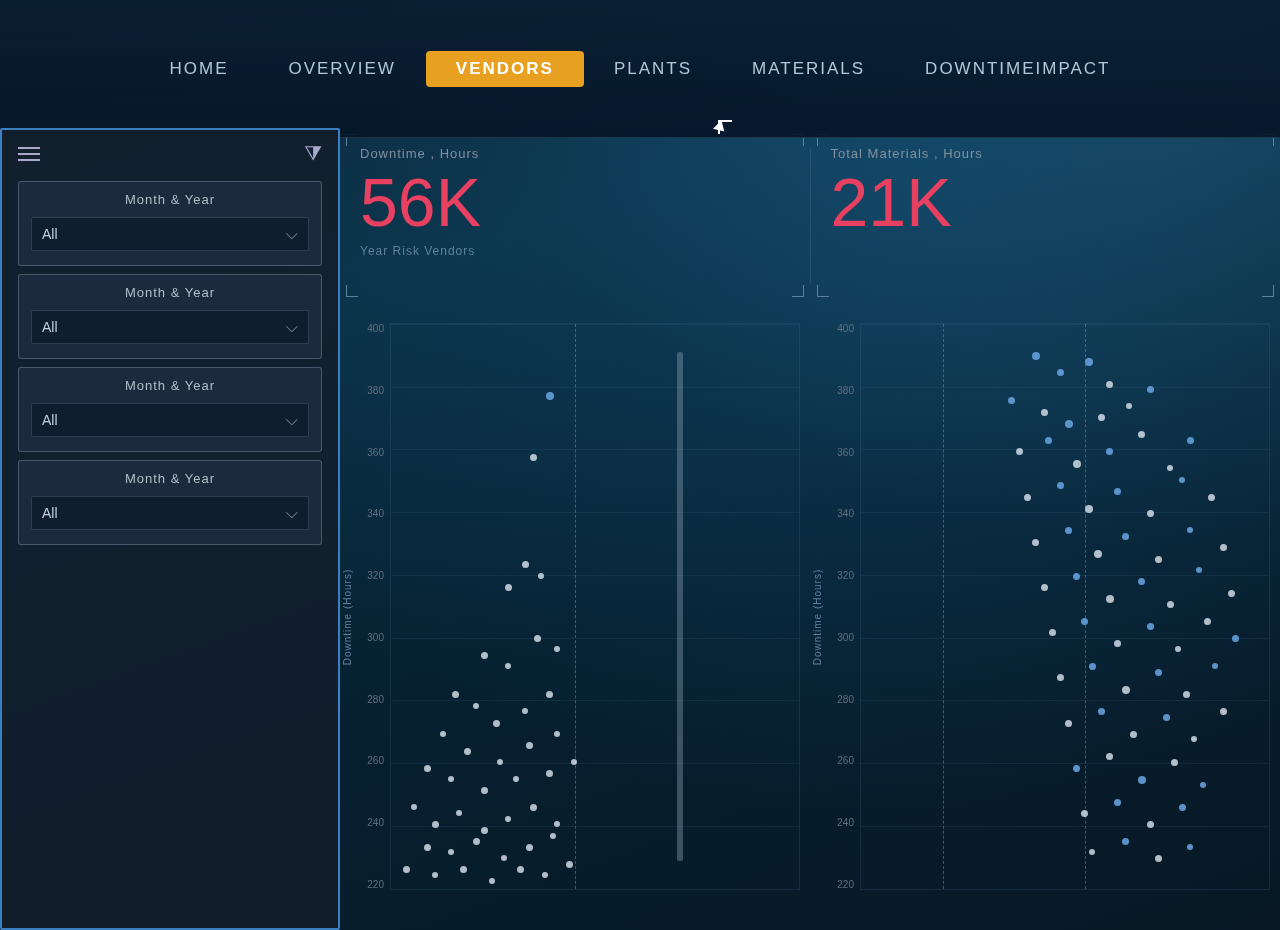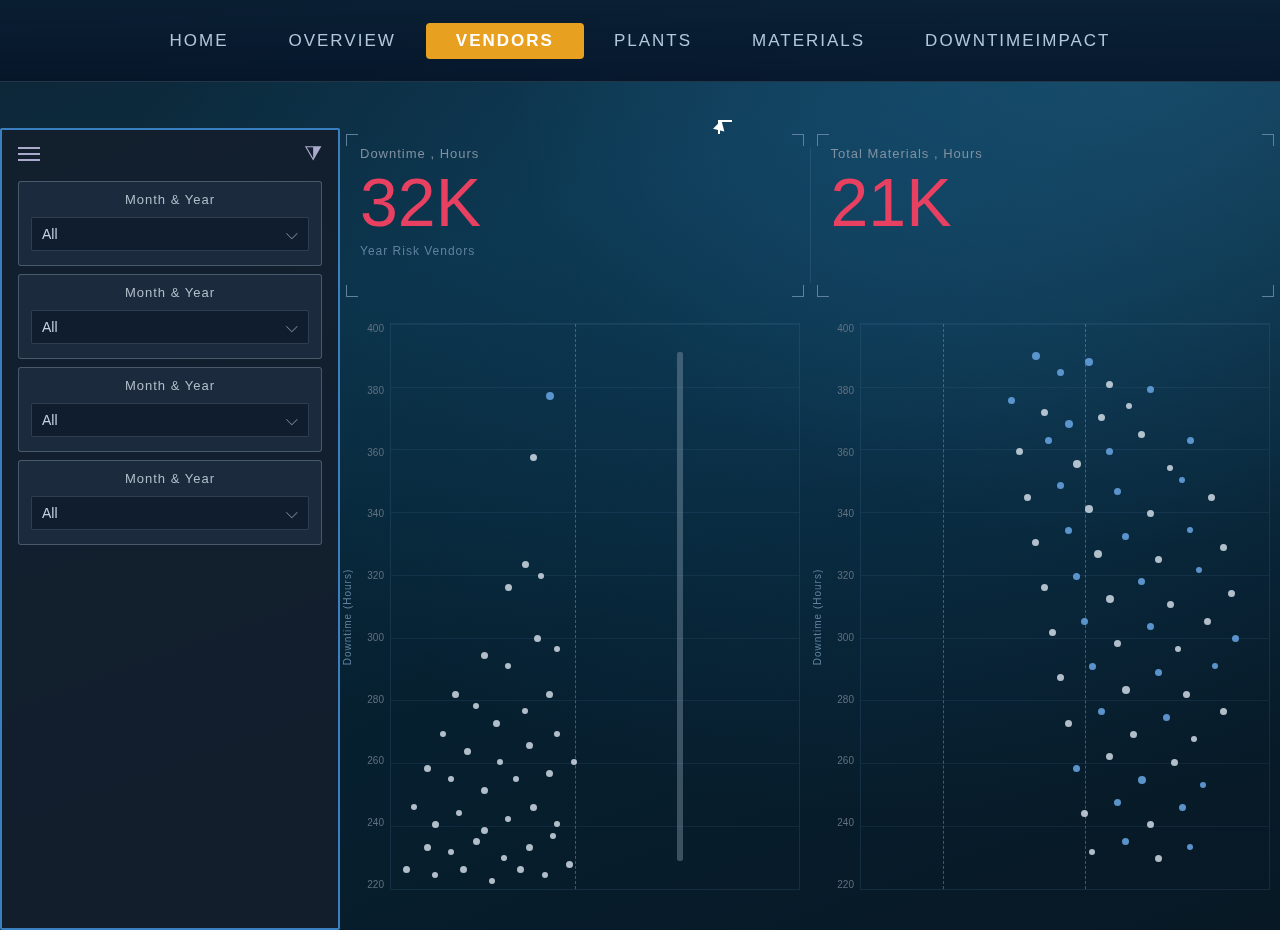--- a/index.html
+++ b/index.html
@@ -26,21 +26,21 @@
                   radial-gradient(ellipse at 90% 5%, rgba(60,140,180,0.3) 0%, transparent 40%);
       z-index: 0;
     }
 
     
     .nav {
       position: absolute;
       top: 0;
       left: 0;
       right: 0;
-      height: 82px;
+      height: 138px;
       background: linear-gradient(180deg, rgba(10,30,50,0.95) 0%, rgba(5,20,40,0.9) 100%);
       display: flex;
       align-items: center;
       justify-content: center;
       gap: 0;
       z-index: 10;
       border-bottom: 1px solid rgba(255,255,255,0.1);
     }
     .nav-item {
       padding: 8px 30px;
@@ -326,21 +326,21 @@
 <div class="main-content">
 
   <div class="kpi-row">
 
     <div class="kpi-card" style="position:relative;">
       <div class="corner-tl"></div>
       <div class="corner-tr"></div>
       <div class="corner-bl"></div>
       <div class="corner-br"></div>
       <div class="kpi-label">Downtime , Hours</div>
-      <div class="kpi-value">32K</div>
+      <div class="kpi-value">56K</div>
       <div class="kpi-sublabel">Year Risk Vendors</div>
     </div>
 
     <div class="kpi-divider"></div>
 
     <div class="kpi-card" style="position:relative;">
       <div class="corner-tl"></div>
       <div class="corner-tr"></div>
       <div class="corner-bl"></div>
       <div class="corner-br"></div>

